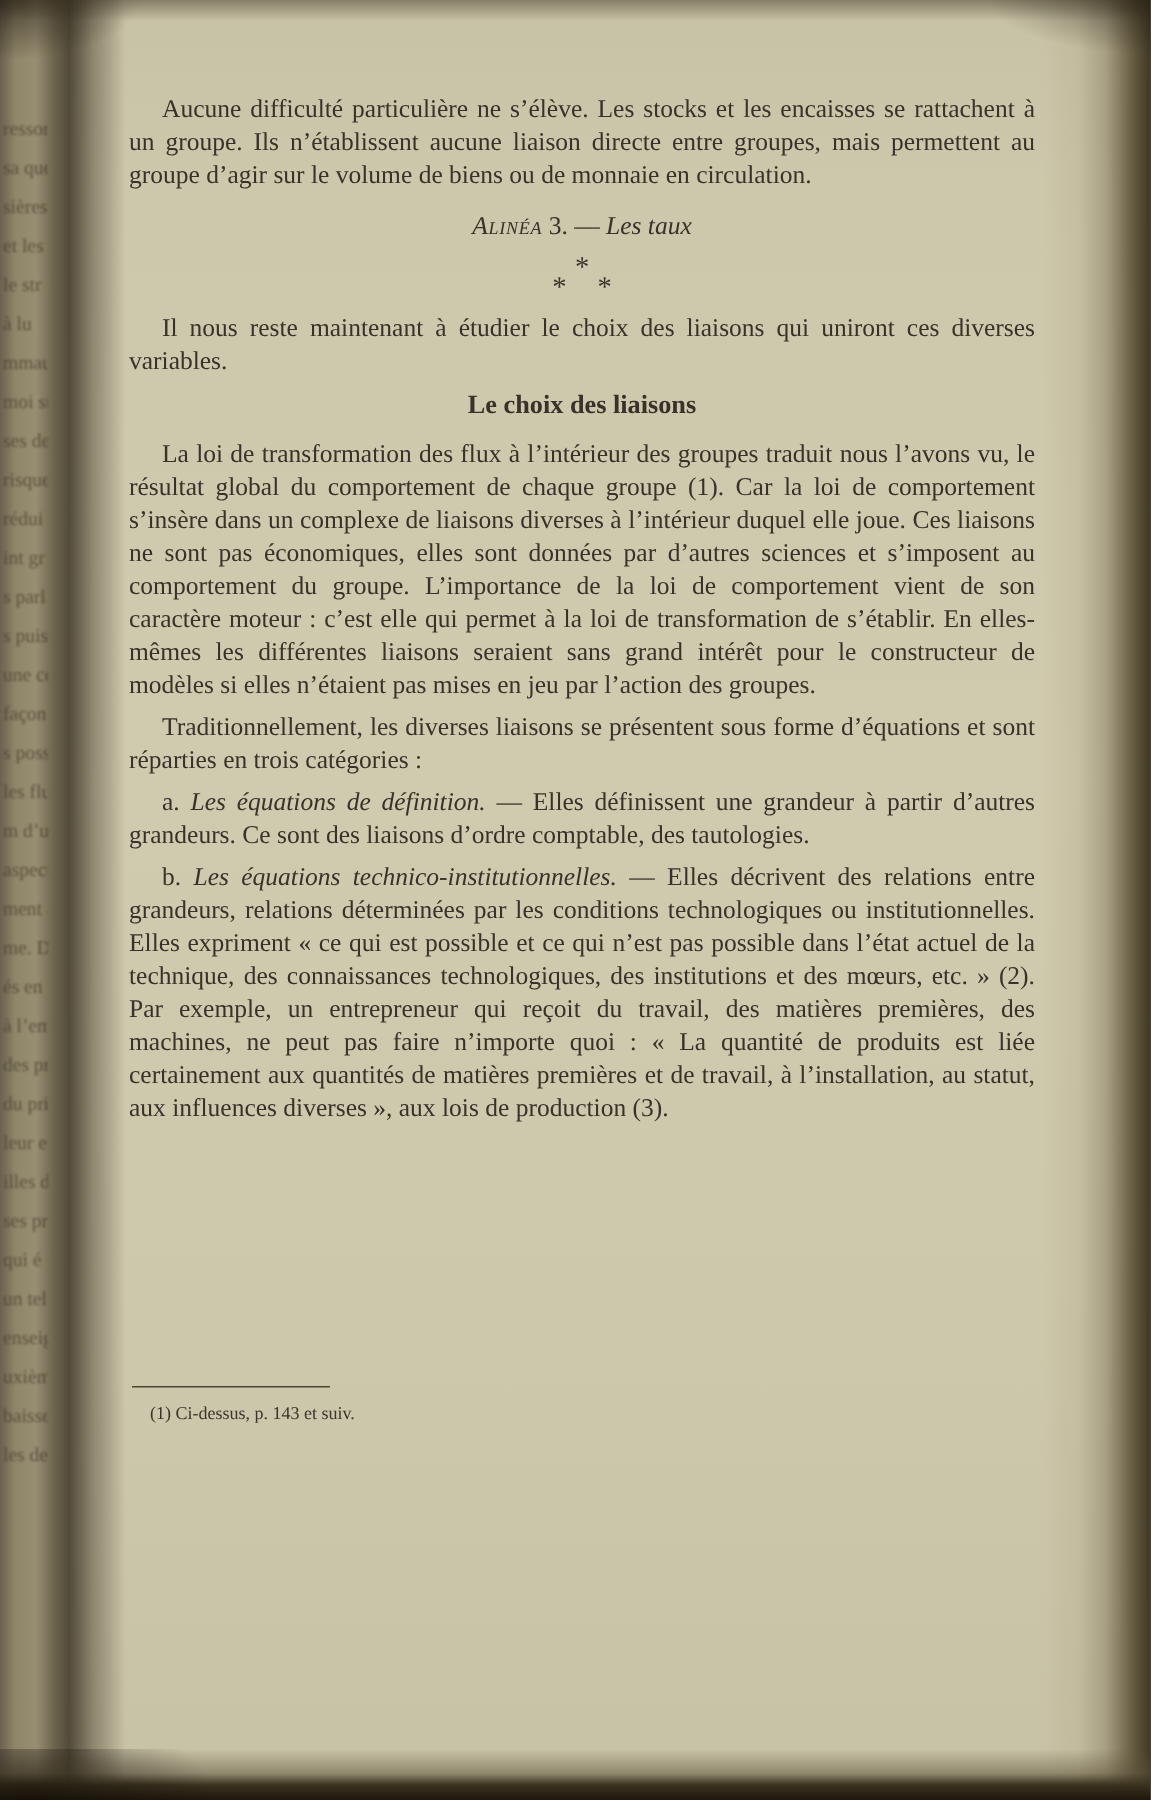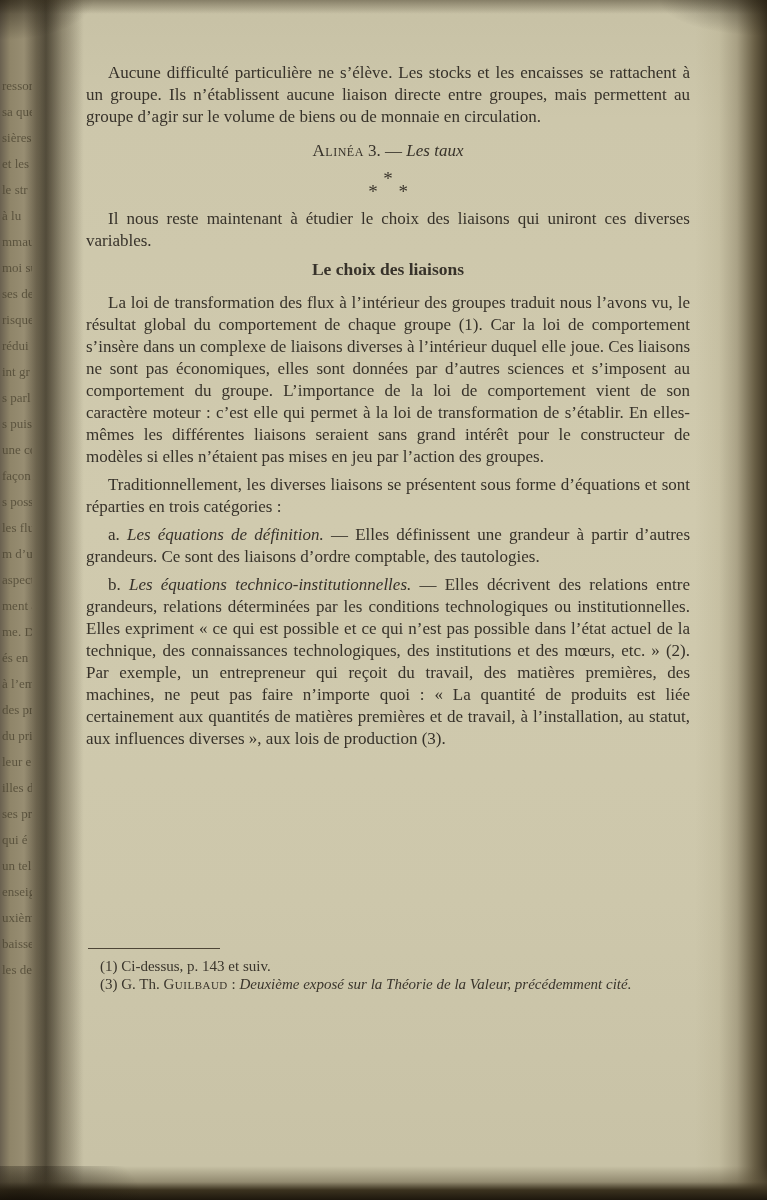--- a/index.html
+++ b/index.html
@@ -56,33 +56,33 @@
     text-align:justify;
   }
   .pagenum { text-align:center; letter-spacing:2px; margin-bottom:16px; }
 
   p.para { text-indent:22px; margin-bottom:6px; }
 
   h3.alinea, h3.section {
     font-weight:normal; font-size:17px; text-align:center;
     margin:12px 0 10px;
   }
-  .sc { font-variant:small-caps; letter-spacing:.5px; }
+  .sc { font-variant:small-caps; letter-spacing:.5px;font-style:italic; }
   h4.section-title {
     text-align:center; font-weight:bold; font-size:17.5px;
     margin:2px 0 12px;
   }
 
   .asterisks { text-align:center; line-height:13px; margin:8px 0 10px; font-size:19px; color:#3a352c; }
   .asterisks .row2 { word-spacing:16px; }
 
   
   .footnotes {
-    position:absolute; left:86px; top:948px; width:604px; z-index:2;
-    color:#3a352c; font-size:15px; line-height:17.5px; text-align:justify;
+    position:absolute; left:86px; top:924px; width:604px; z-index:2;
+    color:#3a352c; font-size:12px; line-height:17.5px; text-align:justify;
   }
   .footnote-rule { width:132px; border-top:1.5px solid #4d4536; margin:0 0 9px 2px; }
   p.fn { text-indent:14px; margin:0; }
 
   
   .watermark {
     position:absolute; left:350px; top:1002px; z-index:6;
     font-family:"Liberation Sans","DejaVu Sans",sans-serif;
     font-size:41px; color:#2e44cb; opacity:.92; white-space:nowrap;
     letter-spacing:.5px;
@@ -160,21 +160,20 @@
     <p class="para"><span>b. </span><i>Les équations technico-institutionnelles.</i><span> — Elles décrivent des relations entre grandeurs, relations déterminées par les conditions technologiques ou institutionnelles. Elles expriment « ce qui est possible et ce qui n’est pas possible dans l’état actuel de la technique, des connaissances technologiques, des institutions et des mœurs, etc. » (2). Par exemple, un entrepreneur qui reçoit du travail, des matières premières, des machines, ne peut pas faire n’importe quoi : « La quantité de produits est liée certainement aux quantités de matières premières et de travail, à l’installation, au statut, aux influences diverses », aux lois de production (3).</span></p>
 
   </div>
 
   <div class="footnotes">
     <div class="footnote-rule"></div>
 
     <p class="fn">(1) Ci-dessus, p. 143 et suiv.</p>
 
 
-    <p class="fn"><span>(3) G. Th. </span><span class="sc">Guilbaud</span><span> : </span><i>Deuxième exposé sur la Théorie de la Valeur, précédemment cité.</i></p>
   </div>
 
 
   <div class="gutter-shadow"></div>
   <div class="edge-right"></div>
   <div class="edge-bottom"></div>
   <div class="edge-top"></div>
 
 </div>
 

